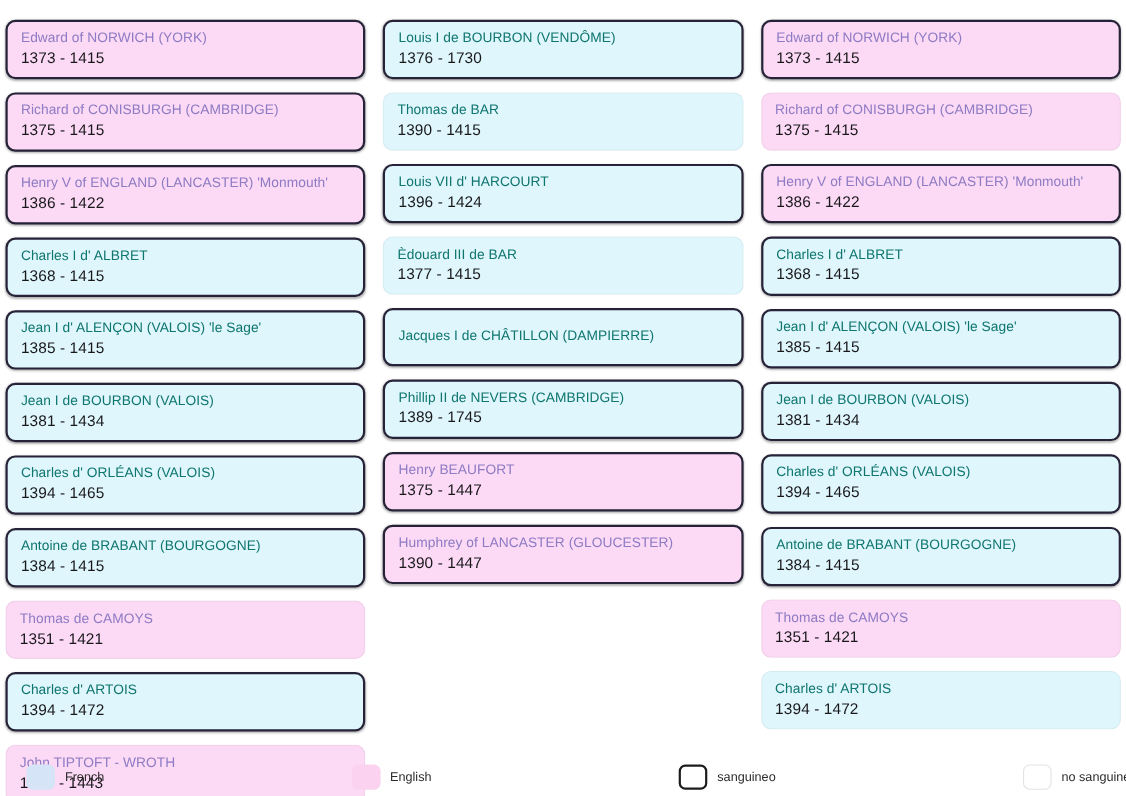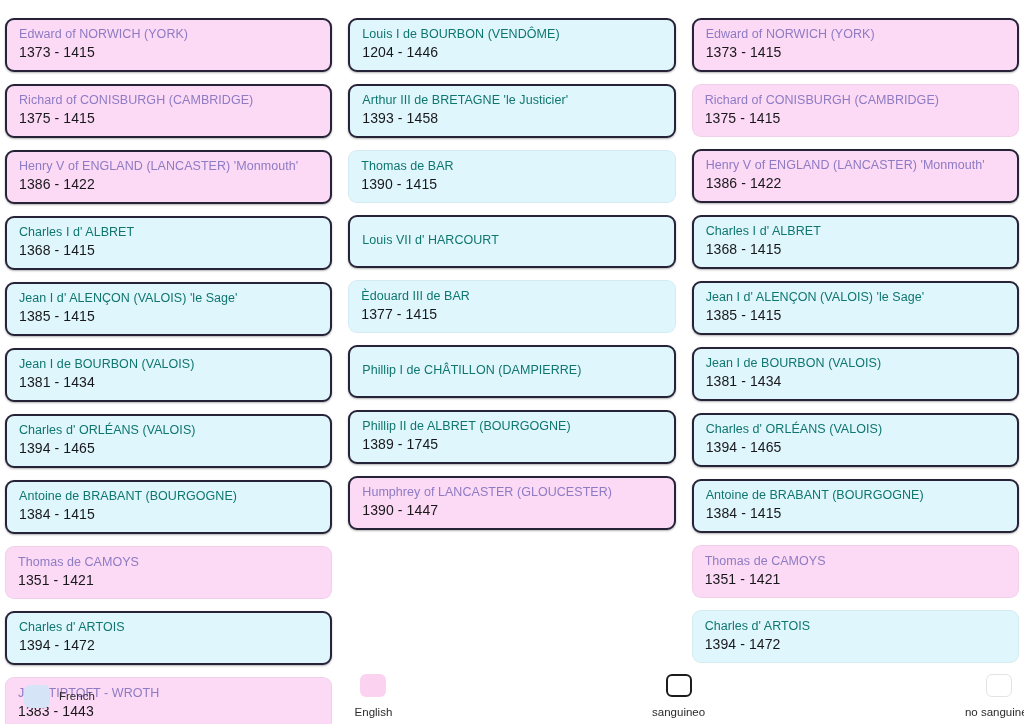--- a/index.html
+++ b/index.html
@@ -91,21 +91,21 @@
     align-items: center;
     padding-right: 14px;
     margin-left: 24px;
   }
   .legend-item {
     display: flex;
     flex-direction: row;
     align-items: center;
     gap: 9px;
   }
-  .legend-item + .legend-item { margin-left: 66px; flex-direction: column; }
+  .legend-item + .legend-item { margin-left: 66px; }
 
   .swatch {
     width: 26px;
     height: 23px;
     border-radius: 6px;
   }
   .swatch.french-swatch  { background: #D6E4F7; }
   .swatch.english-swatch { background: #FBD3F0; }
   .swatch.sanguineo-swatch {
     background: #ffffff;
@@ -169,43 +169,44 @@
           <div class="card-dates">1394 - 1472</div>
         </div>
         <div class="card english no-sanguineo">
           <div class="card-name">John TIPTOFT - WROTH</div>
           <div class="card-dates">1383 - 1443</div>
         </div>
       </div>
       <div class="column">
         <div class="card french sanguineo">
           <div class="card-name">Louis I de BOURBON (VENDÔME)</div>
-          <div class="card-dates">1204 - 1446</div>
-        </div>
-        <div class="card french sanguineo">
-          <div class="card-name">Arthur III de BRETAGNE 'le Justicier'</div>
-          <div class="card-dates">1393 - 1458</div>
+          <div class="card-dates">1376 - 1730</div>
         </div>
         <div class="card french no-sanguineo">
           <div class="card-name">Thomas de BAR</div>
           <div class="card-dates">1390 - 1415</div>
         </div>
         <div class="card french sanguineo">
           <div class="card-name">Louis VII d' HARCOURT</div>
+          <div class="card-dates">1396 - 1424</div>
         </div>
         <div class="card french no-sanguineo">
           <div class="card-name">Èdouard III de BAR</div>
           <div class="card-dates">1377 - 1415</div>
         </div>
         <div class="card french sanguineo">
-          <div class="card-name">Phillip I de CHÂTILLON (DAMPIERRE)</div>
-        </div>
-        <div class="card french sanguineo">
-          <div class="card-name">Phillip II de ALBRET (BOURGOGNE)</div>
+          <div class="card-name">Jacques I de CHÂTILLON (DAMPIERRE)</div>
+        </div>
+        <div class="card french sanguineo">
+          <div class="card-name">Phillip II de NEVERS (CAMBRIDGE)</div>
           <div class="card-dates">1389 - 1745</div>
+        </div>
+        <div class="card english sanguineo">
+          <div class="card-name">Henry BEAUFORT</div>
+          <div class="card-dates">1375 - 1447</div>
         </div>
         <div class="card english sanguineo">
           <div class="card-name">Humphrey of LANCASTER (GLOUCESTER)</div>
           <div class="card-dates">1390 - 1447</div>
         </div>
       </div>
       <div class="column">
         <div class="card english sanguineo">
           <div class="card-name">Edward of NORWICH (YORK)</div>
           <div class="card-dates">1373 - 1415</div>

